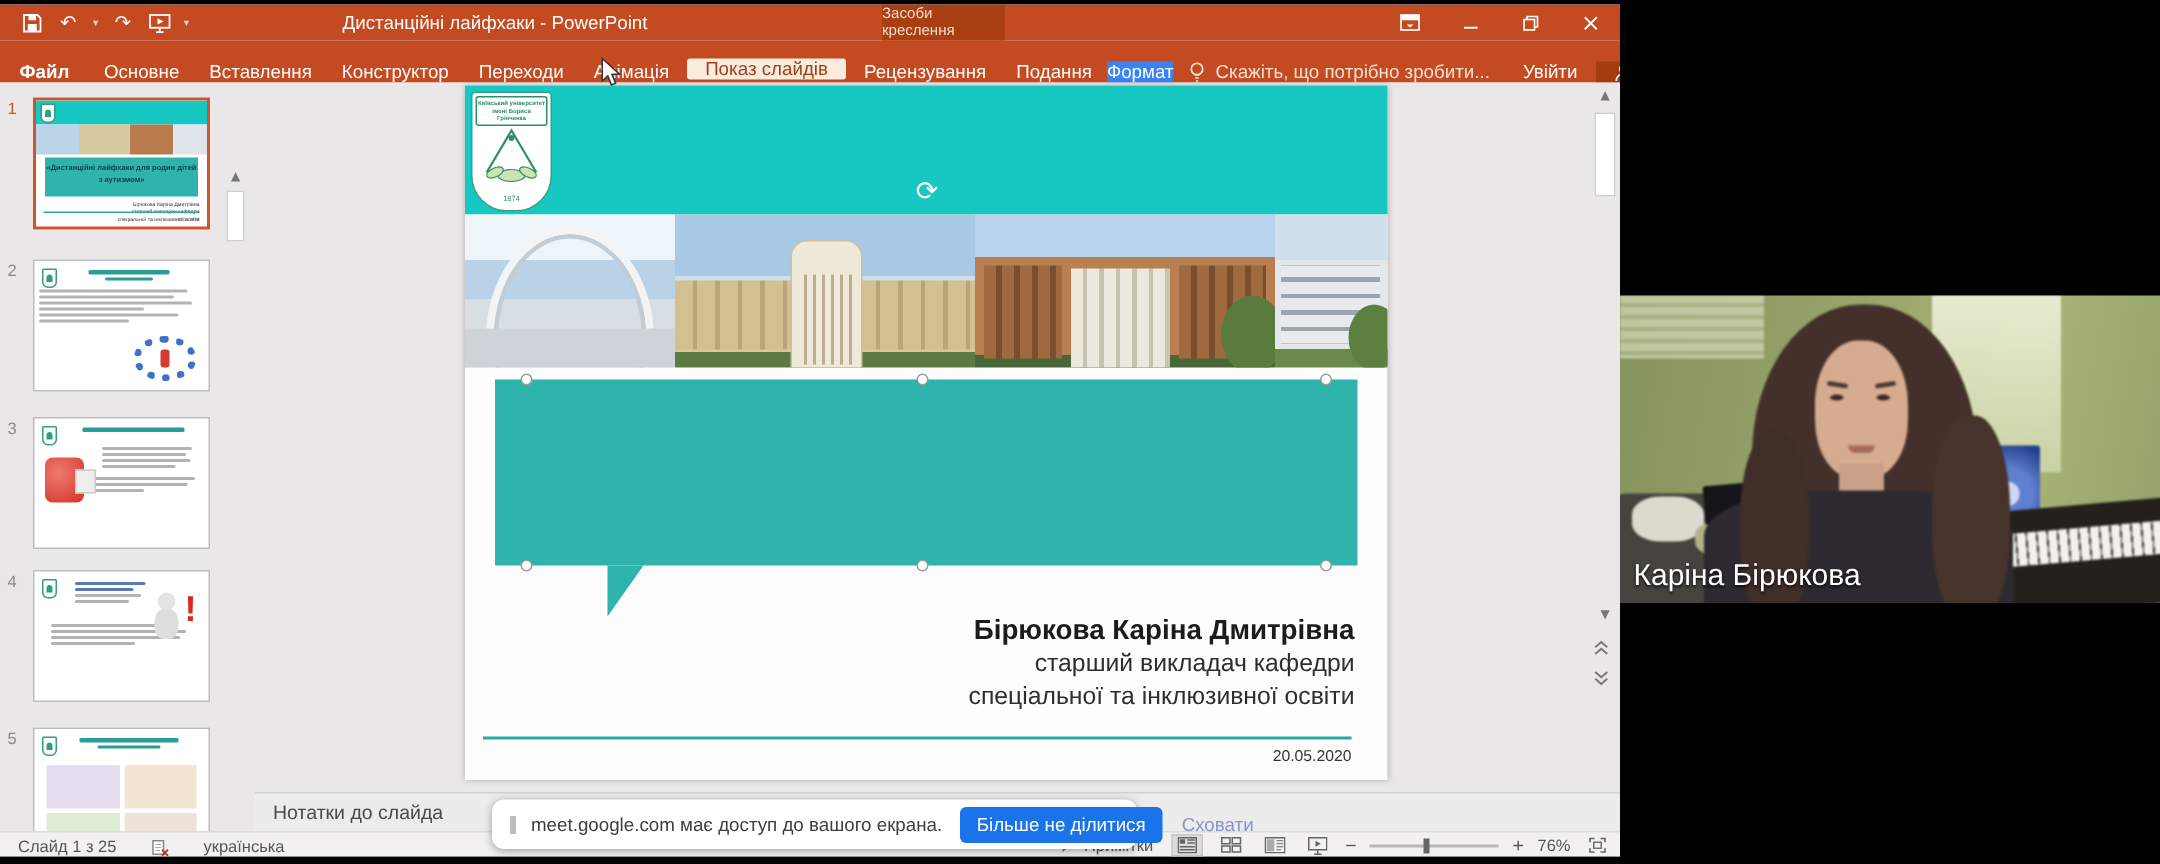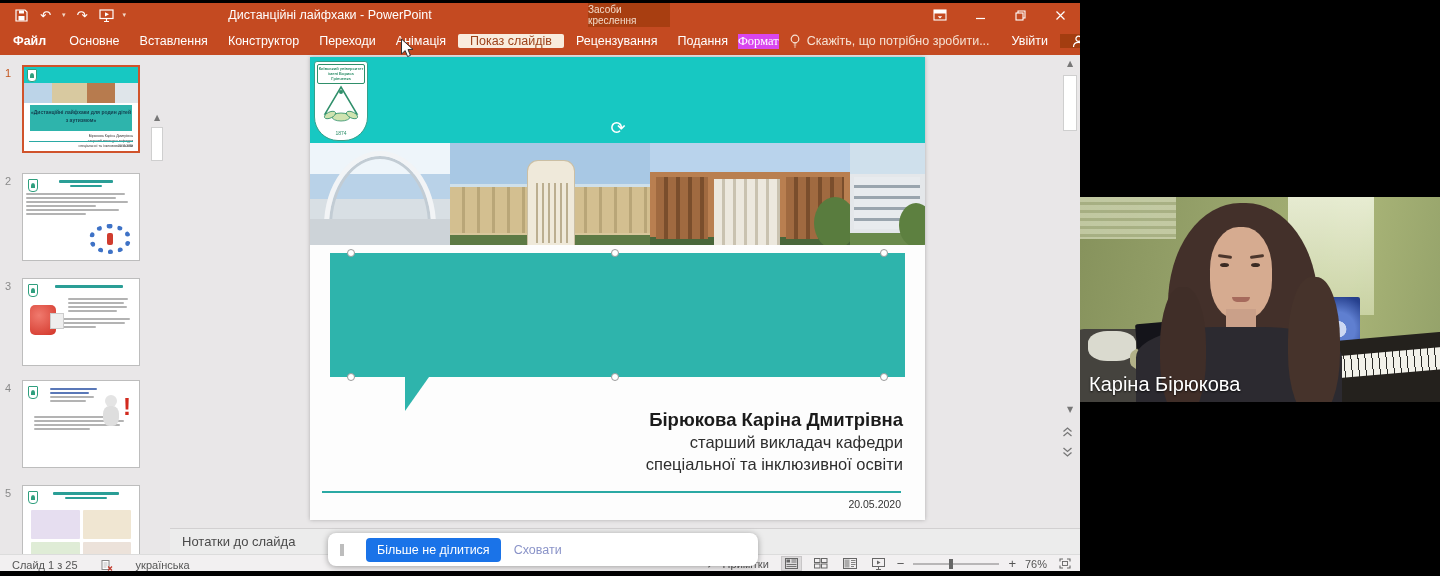--- a/index.html
+++ b/index.html
@@ -13,25 +13,25 @@
   .titlebar{position:absolute;left:0;top:0;width:1080px;height:24px;background:#c44a21;}
   .qa{position:absolute;left:14px;top:0;height:24px;display:flex;align-items:center;gap:9px;color:#fff;}
   .qa .ic{width:15px;height:15px;display:flex;align-items:center;justify-content:center;font-family:"DejaVu Sans",sans-serif;font-size:13px;color:#fff;}
   .qa .caret{font-size:7px;color:#f2d8c8;}
   .tb-title{position:absolute;left:60px;right:480px;top:0;height:24px;line-height:24px;text-align:center;color:#fff;font-size:12.5px;white-space:nowrap;}
   .ctx-head{position:absolute;left:588px;top:0;width:82px;height:24px;background:#a83e11;color:#f3dccb;font-size:10px;display:flex;align-items:center;justify-content:center;}
   .winbtns{position:absolute;right:0;top:0;height:24px;display:flex;}
   .winbtn{width:40px;height:24px;display:flex;align-items:center;justify-content:center;color:#fff;}
 
   
-  .tabsrow{position:absolute;left:0;top:24px;width:1080px;height:28px;background:#c44a21;display:flex;align-items:center;color:#fff;font-size:12.5px;}
+  .tabsrow{position:absolute;left:0;top:24px;width:1080px;height:28px;background:#c44a21;display:flex;align-items:flex-end;color:#fff;font-size:12.5px;}
   .rtab{display:flex;align-items:center;padding:0 10px;white-space:nowrap;}
   .rtab.file{font-weight:bold;padding:0 13px;}
   .rtab.active{background:#f9ecdd;color:#9c421a;border-radius:2px;margin:2px 2px;padding:0 12px;}
-  .ctx-tab{width:82px;background:#d946ef;display:flex;align-items:center;justify-content:center;font-family:Liberation Serif, serif;}
+  .ctx-tab{width:82px;background:#3b82f6;display:flex;align-items:center;justify-content:center;}
   .tellme{display:flex;align-items:center;gap:6px;padding:0 10px;color:#f6e2d3;white-space:nowrap;}
   .tb-right{margin-left:auto;display:flex;align-items:stretch;}
   .signin{display:flex;align-items:center;padding:0 12px;white-space:nowrap;}
   .sharebtn{display:flex;align-items:center;gap:6px;background:#a33d10;padding:0 12px;white-space:nowrap;}
 
   
   .thumbs{position:absolute;left:0;top:52px;width:170px;height:499px;background:#e9e7e8;overflow:hidden;}
   .thumb-num{position:absolute;left:5px;width:14px;color:#8a8a8a;font-size:11px;}
   .thumb{position:absolute;left:22px;width:118px;height:88px;background:#fff;border:1px solid #bdbdbd;overflow:hidden;}
   .thumb.sel{border:2px solid #d0532b;}
@@ -485,20 +485,21 @@
           <svg width="12" height="11" viewBox="0 0 12 11">
               <path d="M1 3.5 v-2.5 h3 M8 1 h3 v2.5 M11 7.5 v2.5 h-3 M4 10 h-3 v-2.5" fill="none" stroke="#666" stroke-width="1.1"></path>
               <rect x="3.5" y="3.5" width="5" height="4" fill="none" stroke="#666" stroke-width=".9"></rect>
             </svg>
         </span>
       </div>
     </div>
 
     <div class="meet">
       <span class="grip"></span>
+      <span class="msg">meet.google.com має доступ до вашого екрана.</span>
       <span class="stop">Більше не ділитися</span>
       <span class="hide">Сховати</span>
     </div>
   </div>
 
   <div class="cam">
     <div class="video">
       <div class="vid-art">
         <div class="winlight"></div>
         <div class="blinds"></div>

